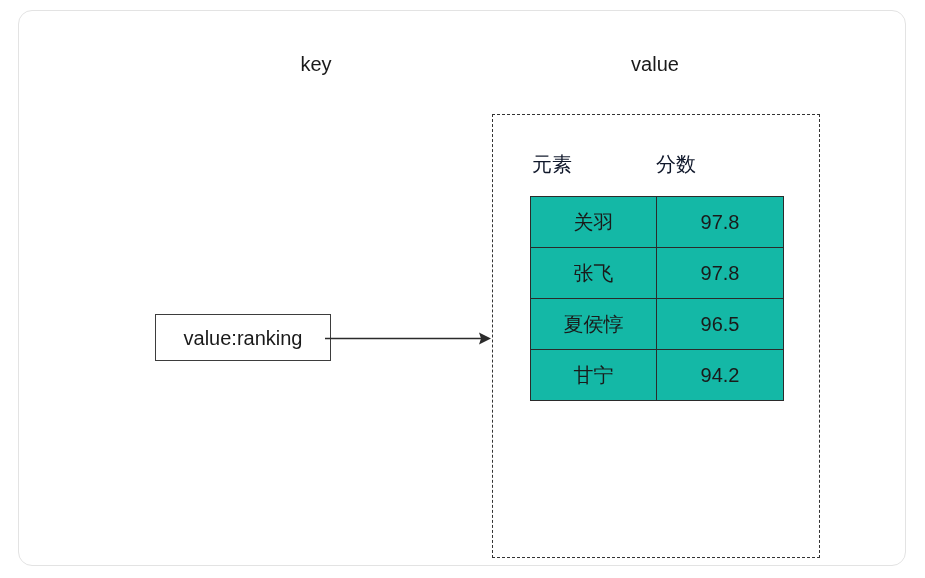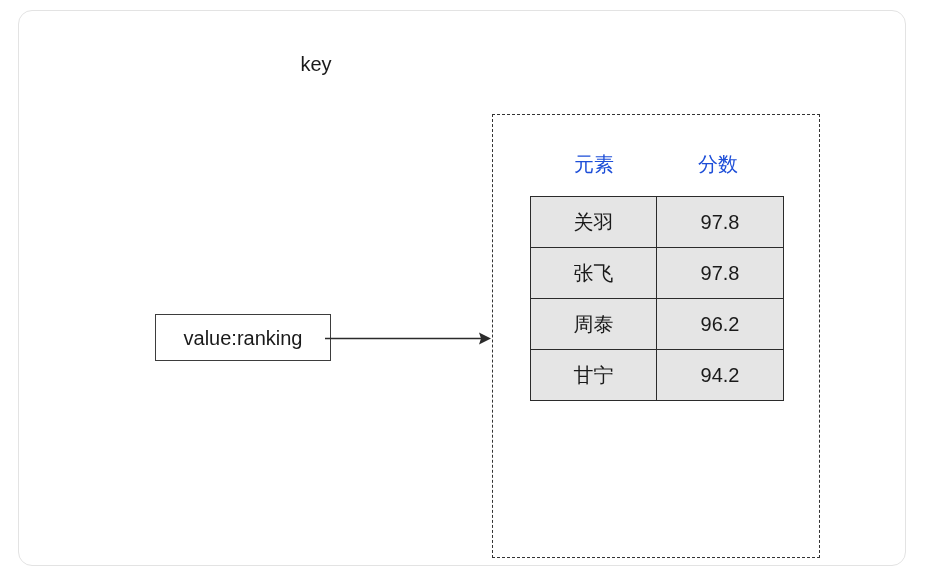--- a/index.html
+++ b/index.html
@@ -84,42 +84,42 @@
     width: 328px;
     height: 444px;
     box-sizing: border-box;
     border: 1.6px dashed #333333;
     background: transparent;
   }
   
   .col-head {
     position: absolute;
     font-size: 20px;
-    color: #1d4ed8;
-    text-align: center;
+    color: #0f172a;
+    text-align: left;
     white-space: nowrap;
     line-height: 1;
     top: 143px;
   }
   #col-head-element {
     left: 513px;
     width: 124px;
   }
   #col-head-score {
     left: 637px;
     width: 124px;
   }
   
   #score-table {
     position: absolute;
     left: 511px;
     top: 185px;
     width: 251px;
     border-collapse: collapse;
-    background: #e5e5e5;
+    background: #14b8a6;
     table-layout: fixed;
   }
   #score-table td {
     border: 1.7px solid #2b2b2b;
     height: 50px;
     text-align: center;
     vertical-align: middle;
     font-size: 20px;
     color: #1a1a1a;
     padding: 0;
@@ -130,20 +130,21 @@
 </style>
 </head>
 <body>
 
 <div id="canvas">
 
   <div id="card">
 
     <div class="caption" id="caption-key">key</div>
 
+    <div class="caption" id="caption-value">value</div>
 
     <div id="key-box">
       <span id="key-box-label">value:ranking</span>
     </div>
 
     <svg id="arrow-svg" viewBox="0 0 172 32" xmlns="http://www.w3.org/2000/svg">
       <line x1="0" y1="15.5" x2="160" y2="15.5" stroke="#2b2b2b" stroke-width="1.7"></line>
       <polygon points="166,15.5 154,9.5 156,15.5 154,21.5" fill="#2b2b2b"></polygon>
     </svg>
 
@@ -157,22 +158,22 @@
       <tbody>
           <tr>
             <td class="col-elem">关羽</td>
             <td class="col-score">97.8</td>
           </tr>
           <tr>
             <td class="col-elem">张飞</td>
             <td class="col-score">97.8</td>
           </tr>
           <tr>
-            <td class="col-elem">周泰</td>
-            <td class="col-score">96.2</td>
+            <td class="col-elem">夏侯惇</td>
+            <td class="col-score">96.5</td>
           </tr>
           <tr>
             <td class="col-elem">甘宁</td>
             <td class="col-score">94.2</td>
           </tr>
         </tbody>
     </table>
 
   </div>
 </div>

